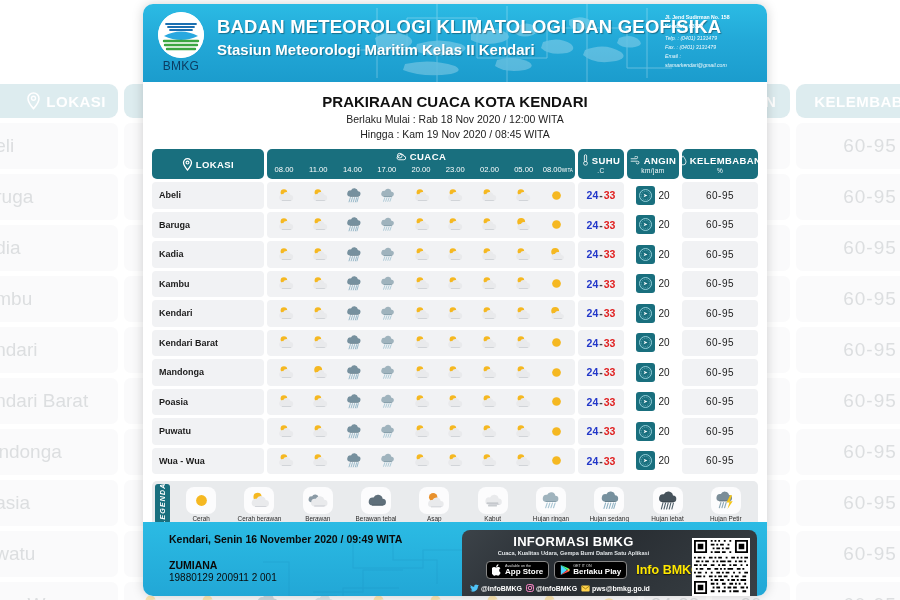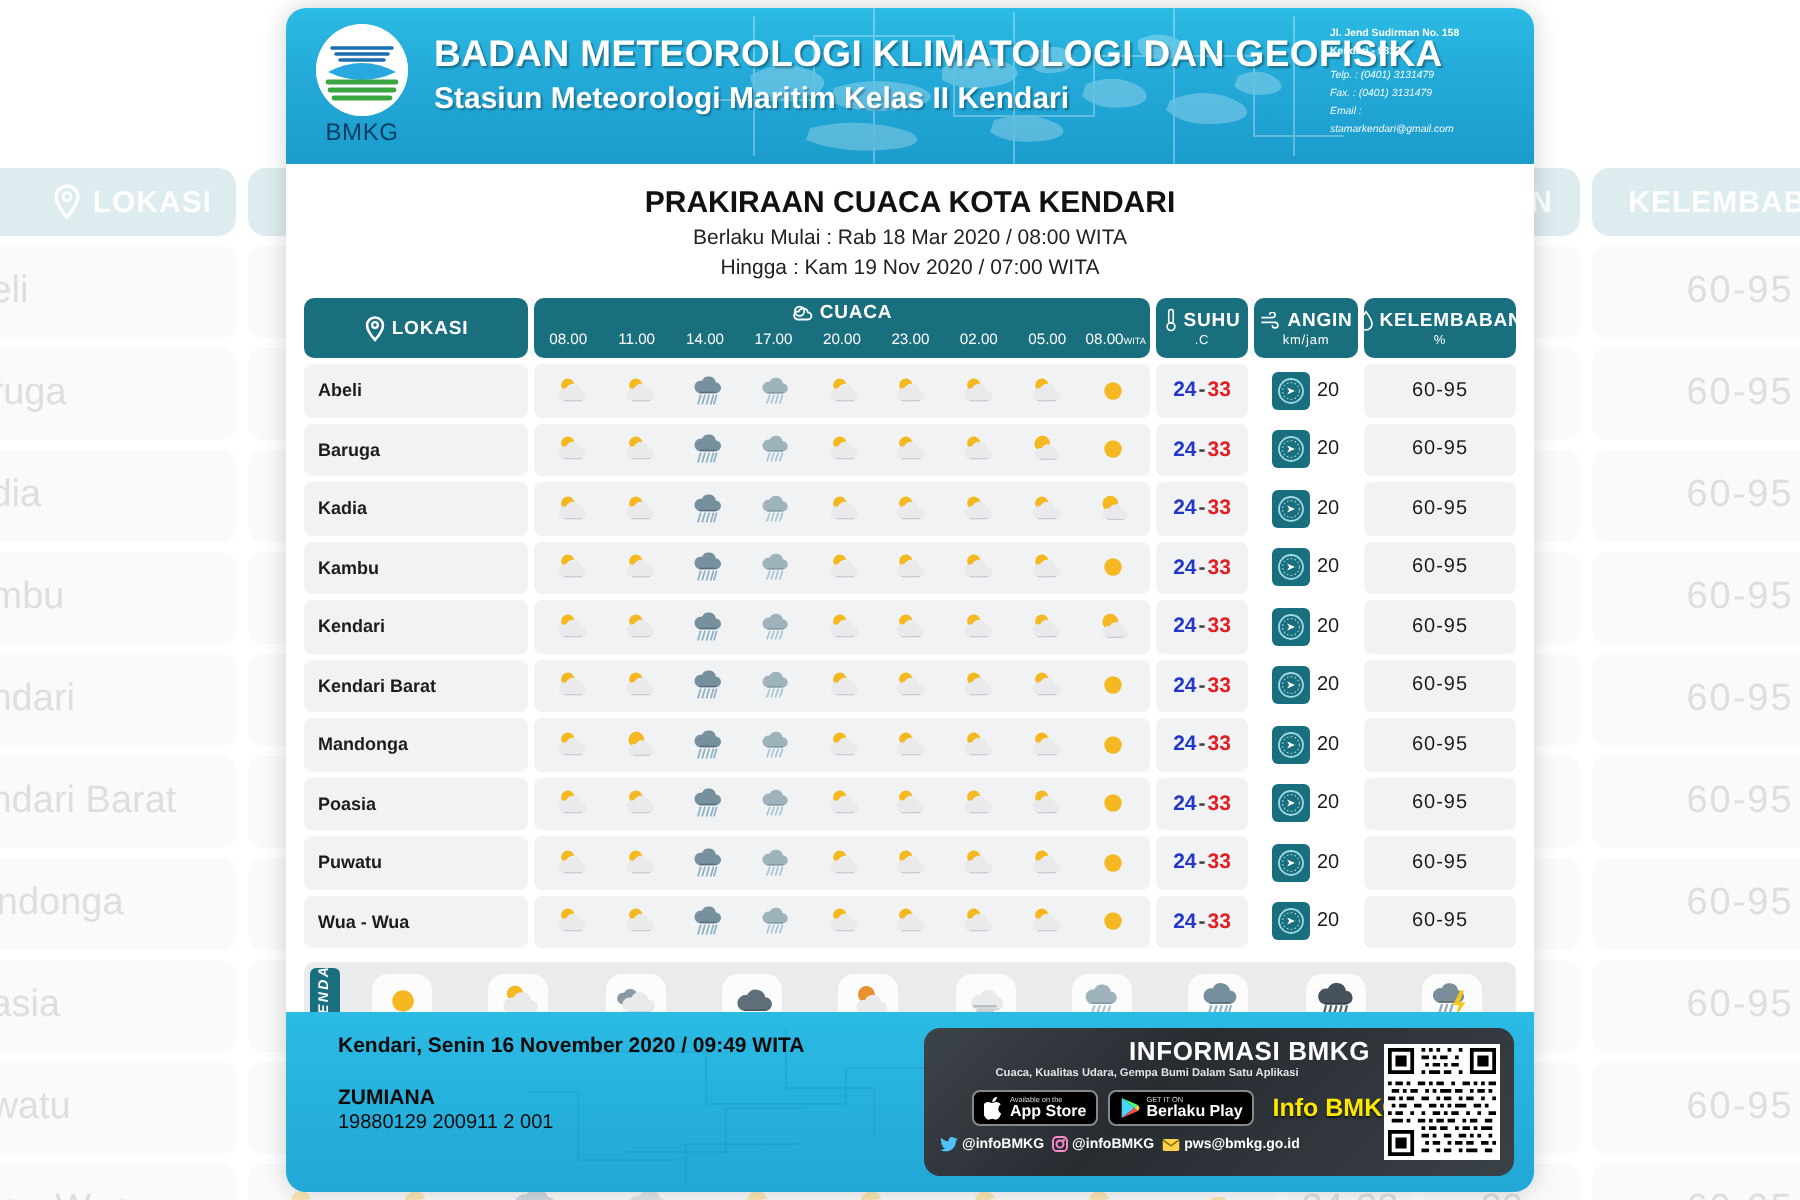--- a/index.html
+++ b/index.html
@@ -181,41 +181,41 @@
     align-items: center; justify-content: center; gap: 1px;
   }
   #legend .sq {
     width: 30px; height: 27px; background: #fcfcfd; border-radius: 8px;
     display: flex; align-items: center; justify-content: center;
   }
   #legend .lbl { font-size: 6.4px; color: #2a2a2a; white-space: nowrap; }
 
   
   #footer {
-    position: absolute; left: 0; right: 0; bottom: 0; height: 90px;
+    position: absolute; left: 0; right: 0; bottom: 0; height: 74px;
     background: linear-gradient(180deg,#2bbbe4 0%, #22a7d6 100%);
     overflow: hidden;
   }
   #footer .circuit { position: absolute; inset: 0; opacity: .28; }
   #sign {
     position: absolute; left: 26px; top: 11px; color: #0a0a0a;
   }
   #sign .l1 { font-size: 10.5px; font-weight: bold; }
   #sign .l2 { font-size: 10px; margin-top: 2px; }
   #sign .l3 { font-size: 10.5px; font-weight: bold; margin-top: 14px; }
   #sign .l4 { font-size: 10px; margin-top: 1px; }
 
   #promo {
     position: absolute; right: 10px; top: 8px;
     width: 295px; height: 74px; border-radius: 8px;
     background: linear-gradient(135deg,#3c4349 0%,#272c31 40%,#3a4146 100%);
     overflow: hidden;
   }
   #promo .ptitle {
-    text-align: right; color: #fff; font-weight: bold; font-size: 13px;
+    text-align: center; color: #fff; font-weight: bold; font-size: 13px;
     margin-top: 4px; letter-spacing: .3px; padding-right: 72px;
   }
   #promo .psub {
     text-align: center; color: #dfe3e6; font-size: 5.6px; font-weight: bold;
     margin-top: 1px; padding-right: 72px;
   }
   #promo .stores {
     display: flex; gap: 5px; align-items: center; margin-top: 5px; padding-left: 24px;
   }
   .store {
@@ -1262,22 +1262,22 @@
       <div class="bold">Kendari - 93127</div>
       <div style="height:3px"></div>
       <div class="it">Telp.  : (0401) 3131479</div>
       <div class="it">Fax.   : (0401) 3131479</div>
       <div class="it">Email :</div>
       <div class="it">stamarkendari@gmail.com</div>
     </div>
   </div>
 
   <div id="doc-title">PRAKIRAAN CUACA KOTA KENDARI</div>
-  <div id="doc-sub1">Berlaku Mulai : Rab 18 Mar 2020 / 08:00 WITA</div>
-  <div id="doc-sub2">Hingga : Kam 19 Nov 2020 / 07:00 WITA</div>
+  <div id="doc-sub1">Berlaku Mulai : Rab 18 Nov 2020 / 12:00 WITA</div>
+  <div id="doc-sub2">Hingga : Kam 19 Nov 2020 / 08:45 WITA</div>
 
   <div id="tbl">
     <div class="thead">
       <div class="th loc">
         <svg width="11" height="13" viewBox="0 0 15 18">
             <path d="M7.5 1C4.4 1 2 3.4 2 6.4c0 4 5.5 10.2 5.5 10.2S13 10.4 13 6.4C13 3.4 10.6 1 7.5 1z" fill="none" stroke="#ffffff" stroke-width="1.8"></path>
             <circle cx="7.5" cy="6.3" r="2" fill="none" stroke="#ffffff" stroke-width="1.6"></circle>
           </svg>
         <span>LOKASI</span>
       </div>

